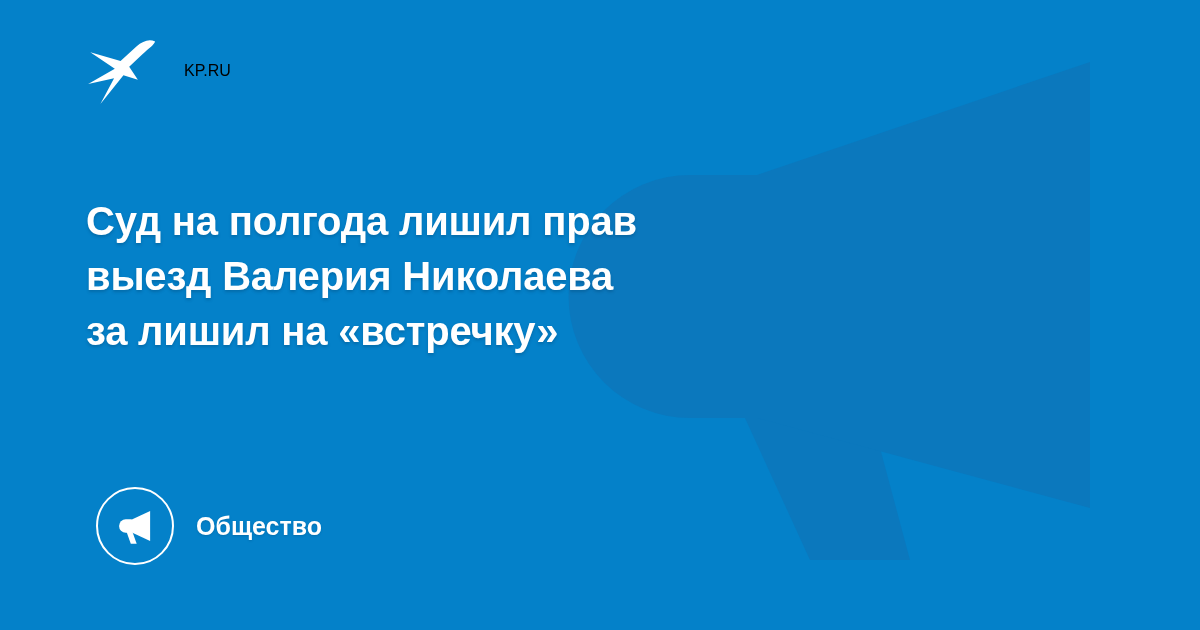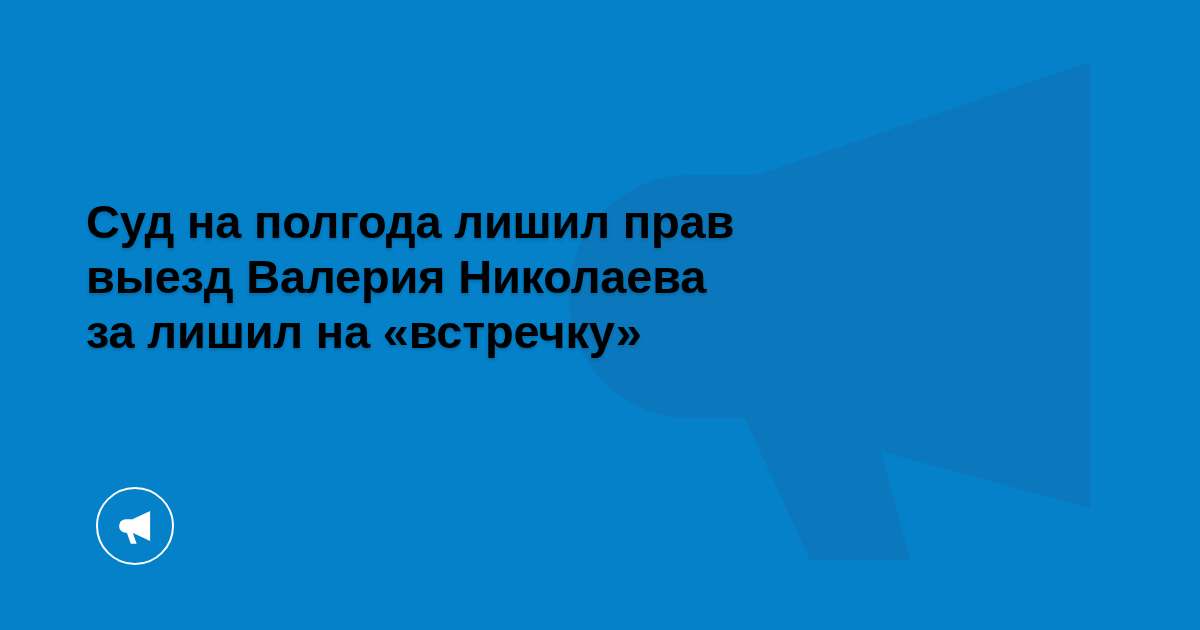--- a/index.html
+++ b/index.html
@@ -36,22 +36,22 @@
   }
   #bird-mark { width:72px; height:72px; display:block; flex:none; }
 
   
   #headline {
     position:absolute;
     left:86px; top:194px;
     width:860px;
   }
   #headline .hl-line {
-    color:#000000;
-    font-size:47px;
+    color:#ffffff;
+    font-size:40px;
     font-weight:bold;
     line-height:55px;
     letter-spacing:-0.2px;
     white-space:nowrap;
     text-shadow:0 2px 3px rgba(0,60,100,0.30);
   }
 
   
   #rubric {
     position:absolute;
@@ -87,30 +87,37 @@
 
   <svg id="watermark" viewBox="0 0 1200 630" preserveAspectRatio="none" aria-hidden="true">
 
     <path d="M745 418 L872 418 L910 560 L810 560 Z" fill="#0b78bd"></path>
 
     <path d="M757 175 L1090 62 L1090 508 L757 418 Z" fill="#0b78bd"></path>
 
     <path d="M690 175 L790 175 L790 418 L690 418 A 60 60 0 0 1 690 175 Z" fill="#0b78bd"></path>
   </svg>
 
+  <div id="logo-row">
+    <svg id="bird-mark" viewBox="0 0 100 100" aria-hidden="true">
+      <path fill="#ffffff" d="M96 9 C88 5 79 8 70 16 L48 36 L6 24 L40 47 L3 68 L39 60 L20 96 L52 56 L72 62 L60 44 L78 27 C88 18 95 13 96 9 Z"></path>
+    </svg>
+    <div>KP.RU</div>
+  </div>
 
   <div id="headline">
     <div class="hl-line">Суд на полгода лишил прав</div>
     <div class="hl-line">выезд Валерия Николаева</div>
     <div class="hl-line">за лишил на «встречку»</div>
   </div>
 
   <div id="rubric">
     <div id="rubric-circle">
       <svg viewBox="0 0 100 100" aria-hidden="true">
         <path fill="#ffffff" d="M86 14 L40 36 L40 64 L86 86 Z"></path>
         <path fill="#ffffff" d="M28 34 L42 34 L42 66 L28 66 A 16 16 0 0 1 28 34 Z"></path>
         <path fill="#ffffff" d="M30 64 L44 64 L54 92 L40 92 Z"></path>
       </svg>
     </div>
+    <div id="rubric-label">Общество</div>
   </div>
 
 </div>
 
 </body></html>

